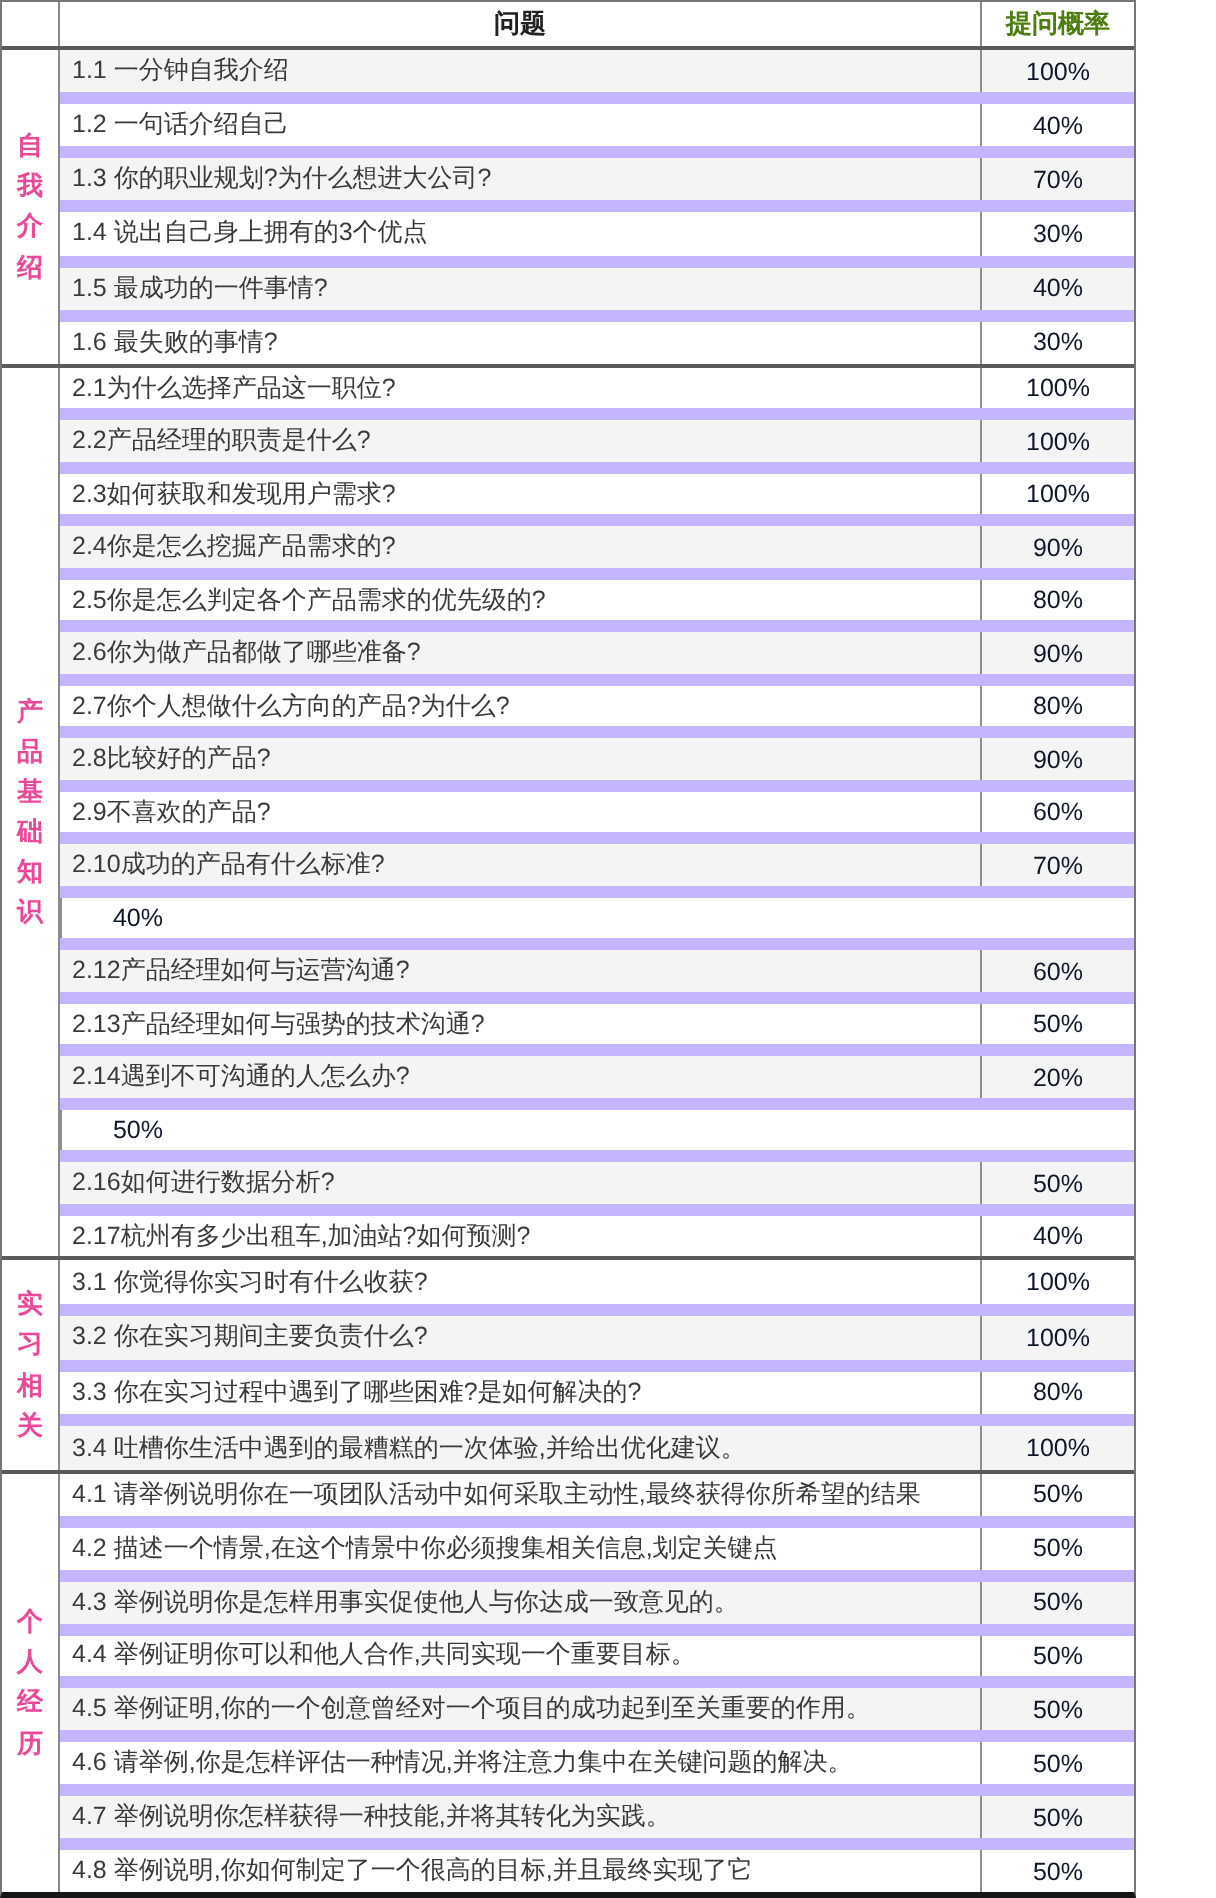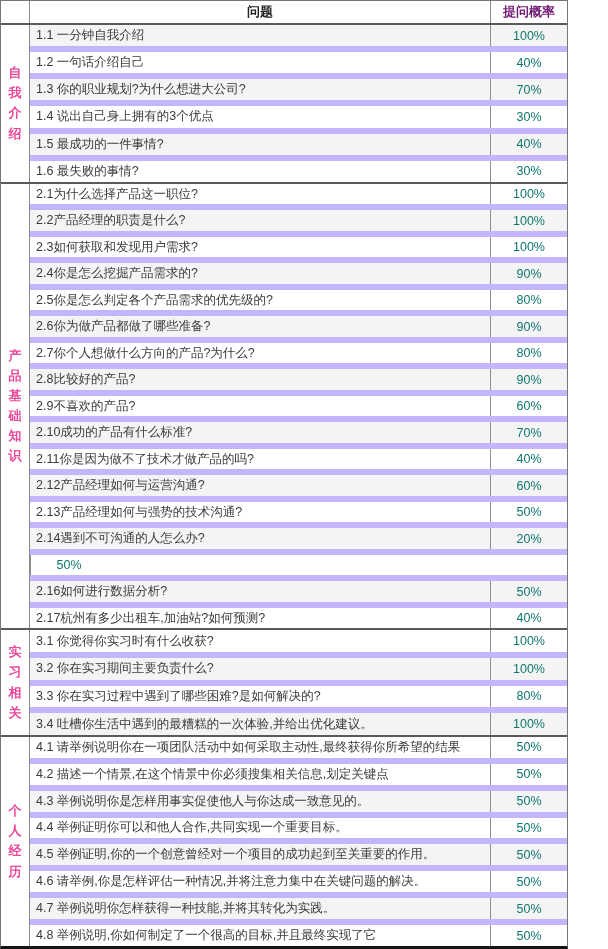--- a/index.html
+++ b/index.html
@@ -8,35 +8,35 @@
     display:flex;flex-direction:column;
     font-family:"Liberation Sans","DejaVu Sans",sans-serif;
     border:1px solid #767676;border-bottom:3px solid #161616;
     background:#ffffff;color:#363636;
   }
   .header-row{display:flex;flex:0 0 22px;border-bottom:2px solid #5a5a5a;background:#ffffff;}
   .cat-spacer{flex:0 0 28px;}
   .q-header{flex:1;border-left:1px solid #8a8a8a;display:flex;align-items:center;justify-content:center;
     font-weight:bold;font-size:13px;color:#222222;}
   .p-header{flex:0 0 76px;border-left:1px solid #8a8a8a;display:flex;align-items:center;justify-content:center;
-    font-weight:bold;font-size:13px;color:#701a75;}
+    font-weight:bold;font-size:13px;color:#4d7c0f;}
   .tbody{flex:1;display:flex;flex-direction:column;}
   .section{display:flex;flex-basis:0;min-height:0;}
   .section + .section{border-top:2px solid #5a5a5a;}
   .cat-cell{flex:0 0 28px;display:flex;align-items:center;justify-content:center;}
   .cat-text{width:14px;word-break:break-all;line-height:1.55;font-weight:bold;font-size:13px;
     color:#ec4899;text-align:center;}
   .rows-col{flex:1;display:flex;flex-direction:column;border-left:1px solid #8a8a8a;min-width:0;}
   .row{flex:1;display:flex;background:#ffffff;min-height:0;}
   .row + .row{border-top:6px solid #c4b5fd;}
   .row.shaded{background:#f4f4f4;}
   .q-cell{flex:1;display:flex;align-items:center;padding-left:6px;font-size:12.5px;color:#3a3a3a;
     white-space:nowrap;overflow:hidden;}
   .p-cell{flex:0 0 76px;border-left:1px solid #8f8f8f;display:flex;align-items:center;justify-content:center;
-    font-size:12.5px;color:#0f766e;}
+    font-size:12.5px;color:#0f172a;}
 </style>
 </head>
 <body>
 
 <div class="table">
   <div class="header-row">
     <div class="cat-spacer"></div>
     <div class="q-header">问题</div>
     <div class="p-header">提问概率</div>
   </div>
@@ -111,21 +111,20 @@
           </div>
           <div class="row">
             <div class="q-cell">2.9不喜欢的产品?</div>
             <div class="p-cell">60%</div>
           </div>
           <div class="row shaded">
             <div class="q-cell">2.10成功的产品有什么标准?</div>
             <div class="p-cell">70%</div>
           </div>
           <div class="row">
-            <div class="q-cell">2.11你是因为做不了技术才做产品的吗?</div>
             <div class="p-cell">40%</div>
           </div>
           <div class="row shaded">
             <div class="q-cell">2.12产品经理如何与运营沟通?</div>
             <div class="p-cell">60%</div>
           </div>
           <div class="row">
             <div class="q-cell">2.13产品经理如何与强势的技术沟通?</div>
             <div class="p-cell">50%</div>
           </div>

